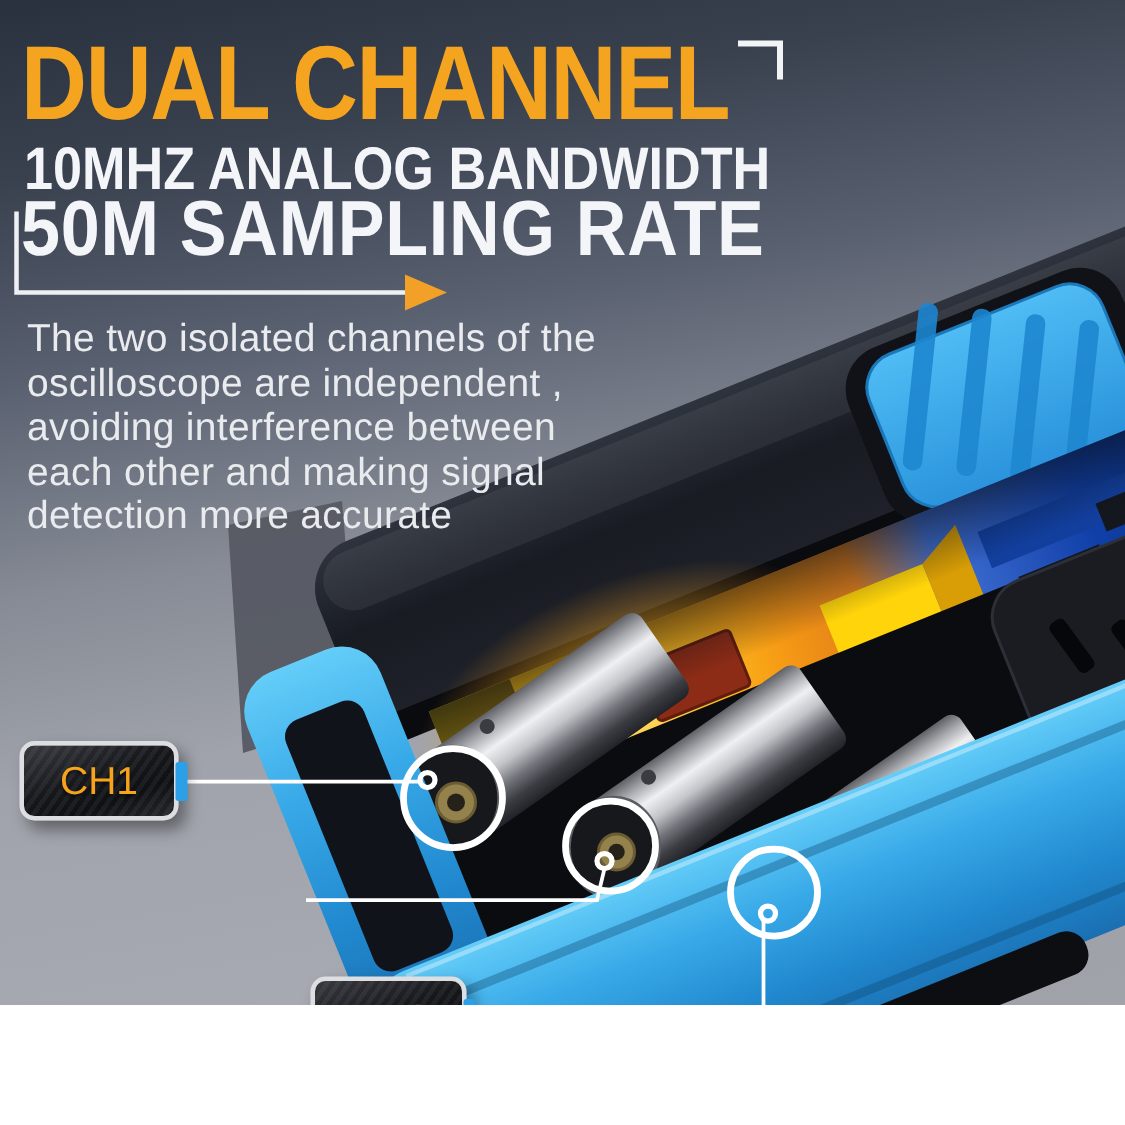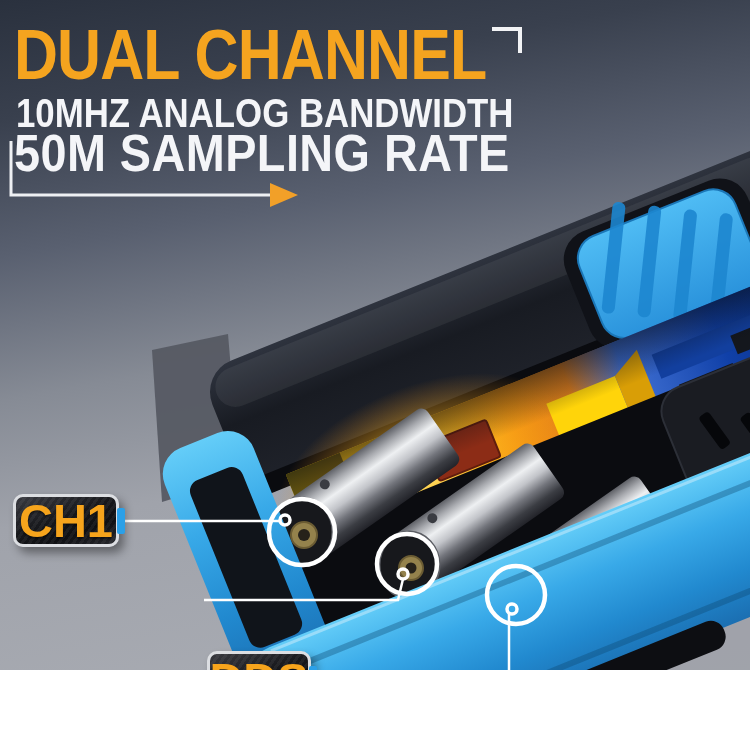--- a/index.html
+++ b/index.html
@@ -22,21 +22,21 @@
   .para{position:absolute;left:18px;top:211px;z-index:3;color:#e9ebee;
     font-size:26px;line-height:29.5px;letter-spacing:.2px;white-space:nowrap;}
 
   
   .badge{position:absolute;z-index:4;display:flex;align-items:center;justify-content:center;
     border:3px solid #dcdee2;border-radius:10px;
     background:
       repeating-linear-gradient(125deg, rgba(255,255,255,.05) 0 3px, rgba(0,0,0,0) 3px 6px),
       linear-gradient(160deg,#393a40 0%,#17181c 45%,#0f1013 70%,#26272c 100%);
     box-shadow:5px 6px 10px rgba(0,0,0,.4);}
-  .badge .lbl{font-weight:bold;font-size:47px;color:#F6A41C;text-shadow:0 2px 2px rgba(0,0,0,.45);}
+  .badge .lbl{font-weight:normal;font-size:26px;color:#F6A41C;text-shadow:0 2px 2px rgba(0,0,0,.45);}
   .badge .tab{position:absolute;right:-9px;top:50%;transform:translateY(-50%);
     width:8px;height:26px;background:#2BA0E8;border-radius:2px;}
   .badge-ch1{left:13px;top:494px;width:100px;height:47px;}
   .badge-ch2{left:96px;top:576px;width:100px;height:45px;}
   .badge-dds{left:207px;top:651px;width:98px;height:50px;}
 </style>
 </head>
 <body>
 
 <div class="stage">
@@ -182,20 +182,27 @@
     </g>
 
     <path d="M492,29 H520 V53" fill="none" stroke="#f2f3f5" stroke-width="4"></path>
     <path d="M11,141 V195 H270" fill="none" stroke="#eef0f3" stroke-width="3"></path>
     <polygon points="270,183 298,195 270,207" fill="#F2A028"></polygon>
   </svg>
 
   <div class="headline">DUAL CHANNEL</div>
   <div class="sub1">10MHZ ANALOG BANDWIDTH</div>
   <div class="sub2">50M SAMPLING RATE</div>
+  <div class="para">
+    <div>The two isolated channels of the</div>
+    <div>oscilloscope are independent ,</div>
+    <div>avoiding interference between</div>
+    <div>each other and making signal</div>
+    <div>detection more accurate</div>
+  </div>
 
   <div class="badge badge-ch1">
     <span class="tab"></span>
     <span class="lbl">CH1</span>
   </div>
   <div class="badge badge-dds">
     <span class="tab"></span>
     <span class="lbl">DDS</span>
   </div>
 

